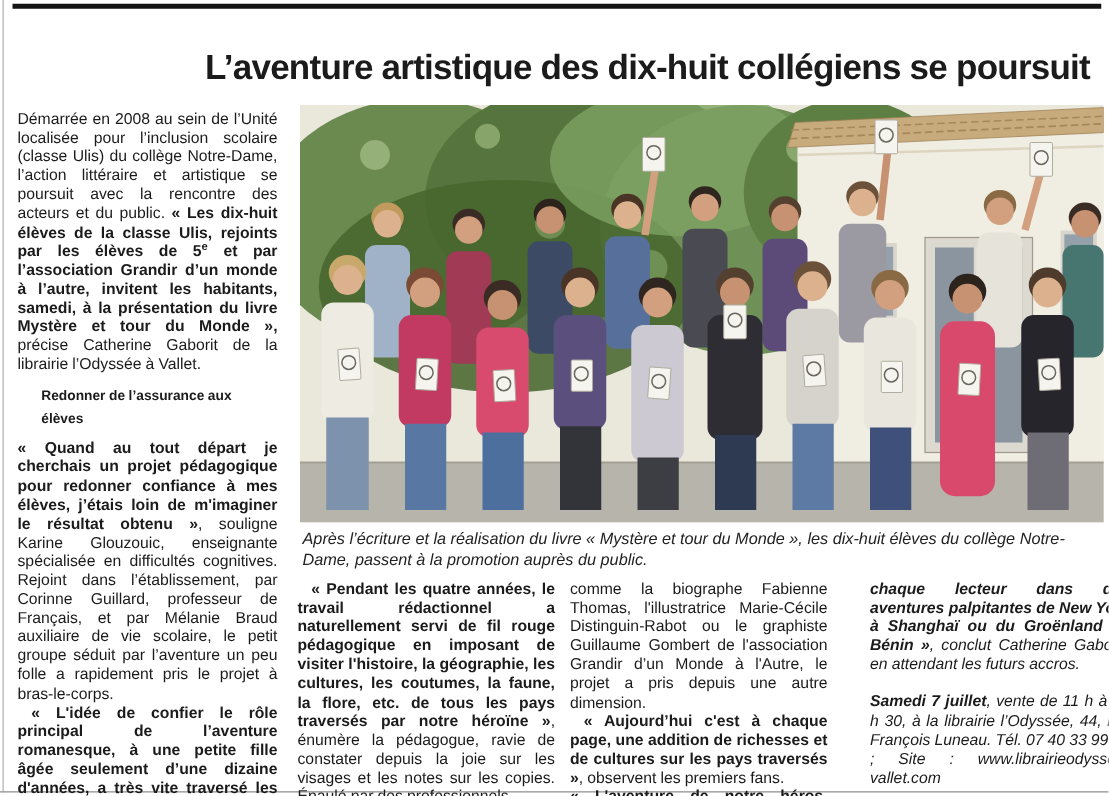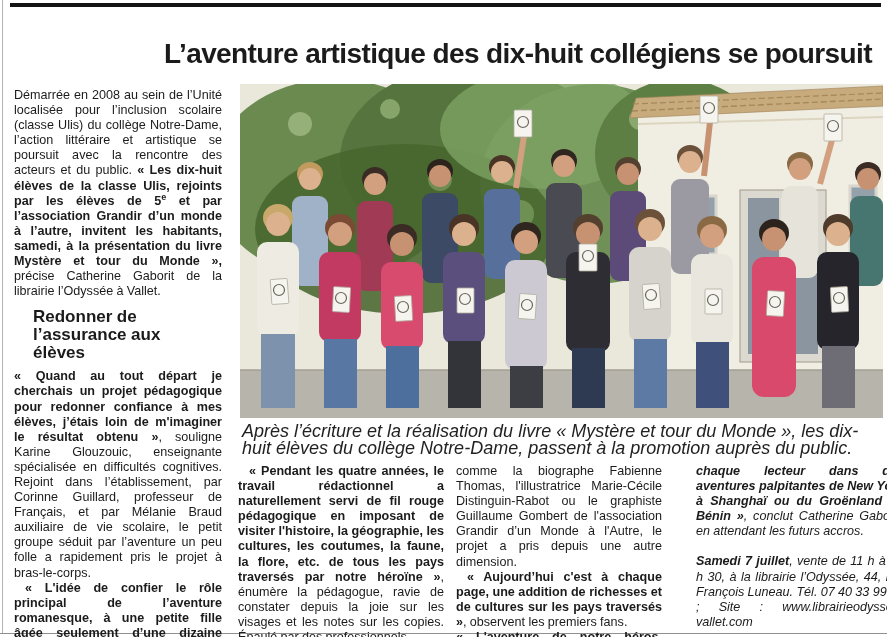--- a/index.html
+++ b/index.html
@@ -13,27 +13,27 @@
             letter-spacing:-0.6px;white-space:nowrap;text-align:right;}
   .col{position:absolute;font-size:12.6px;line-height:15.1px;text-align:justify;
        hyphens:auto;-webkit-hyphens:auto;word-spacing:-0.2px;}
   .col p{margin:0;}
   .col p.ind{text-indent:11px;}
   .col p.gap{margin-top:15px;}
   #col1{left:14px;top:88px;width:208px;}
   #col2{left:238px;top:464px;width:206px;}
   #col3{left:456px;top:464px;width:206px;}
   #col4{left:696px;top:464px;width:208px;font-style:italic;}
-  .subhead{font-size:17px;font-weight:bold;line-height:18px;margin:9px 0 7px 0;
+  .subhead{font-size:11px;font-weight:bold;line-height:18px;margin:9px 0 7px 0;
            padding-left:19px;max-width:175px;text-align:left;}
   b.q{font-weight:bold;}
   .bi{font-weight:bold;}
   sup{font-size:9px;line-height:0;}
   #photo{position:absolute;left:240px;top:84px;width:643px;height:334px;}
-  #caption{position:absolute;left:242px;top:423px;width:640px;font-size:18px;
+  #caption{position:absolute;left:242px;top:423px;width:640px;font-size:13px;
            line-height:16.5px;font-style:italic;color:#222;text-align:left;}
 </style>
 </head>
 <body>
 
 <div id="page">
   <div class="rule-top"></div>
   <div class="rule-left"></div>
   <div class="rule-bottom"></div>
 

